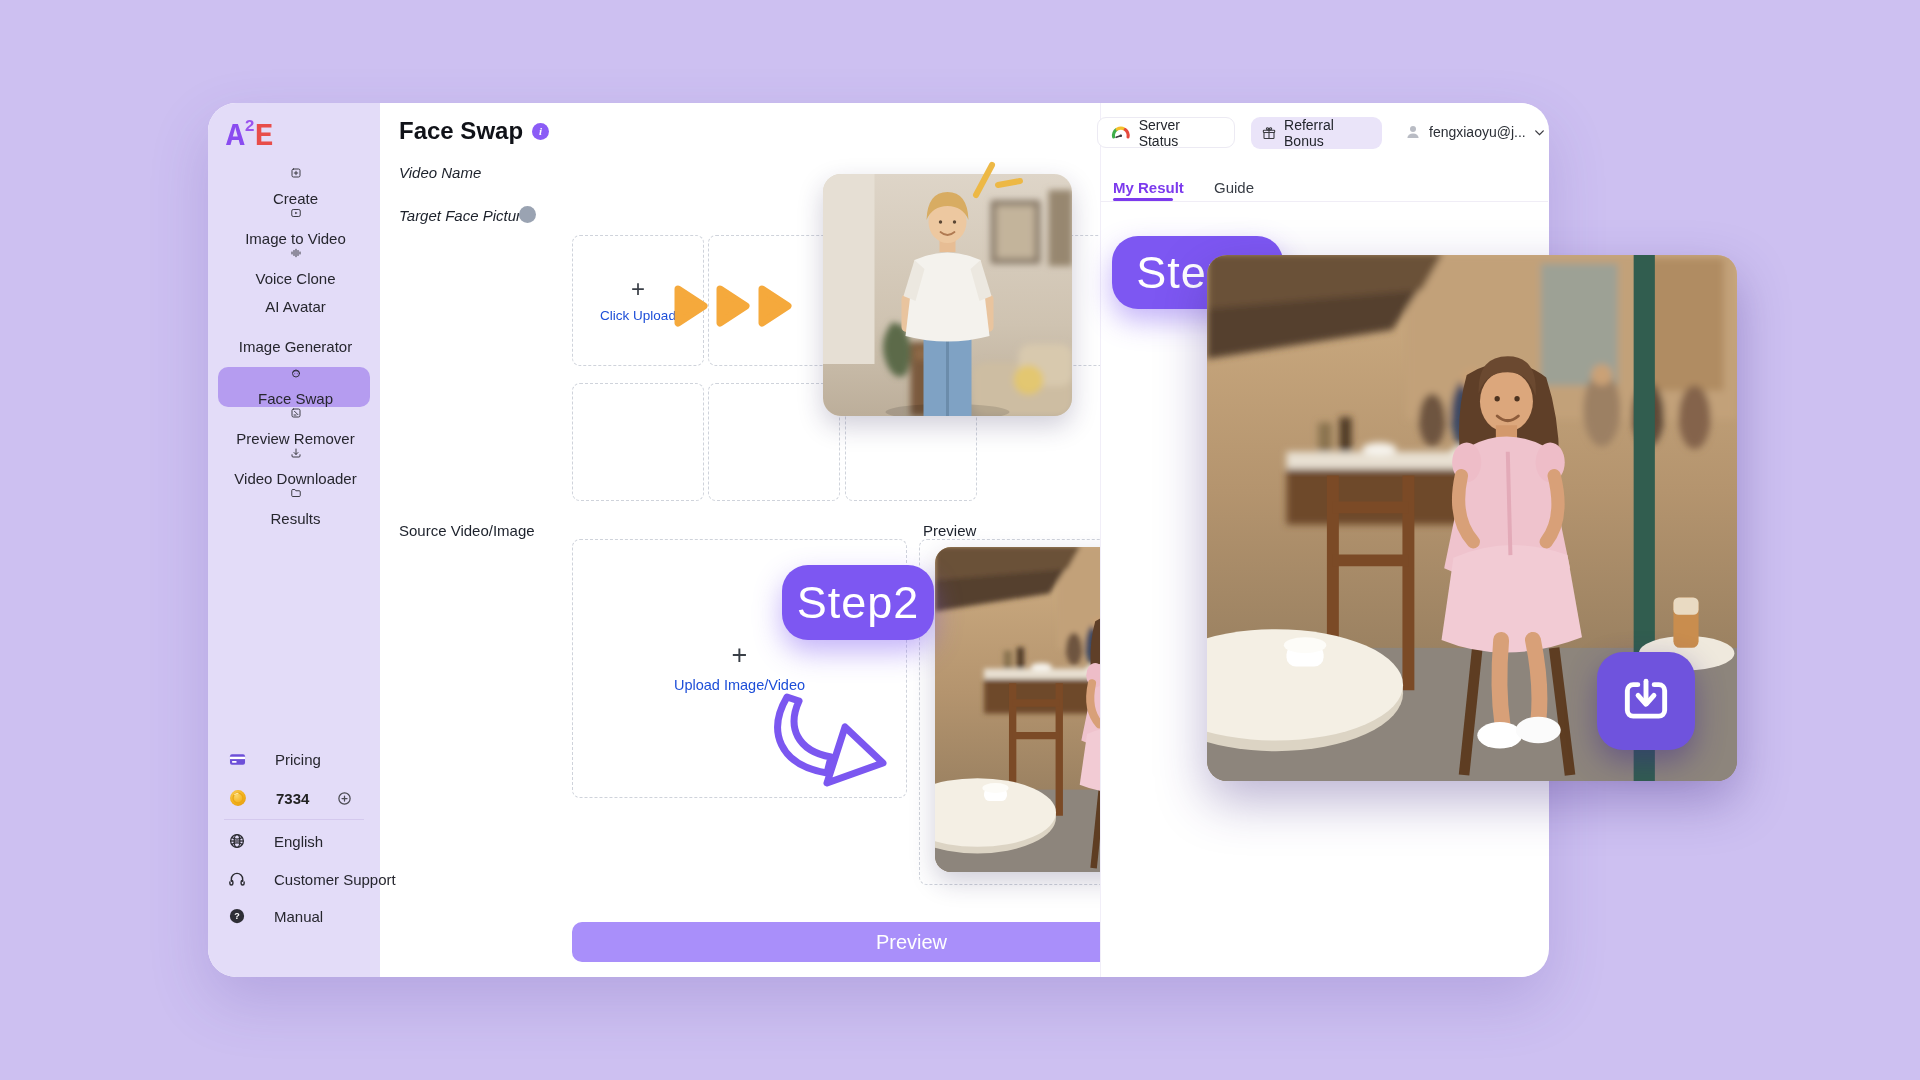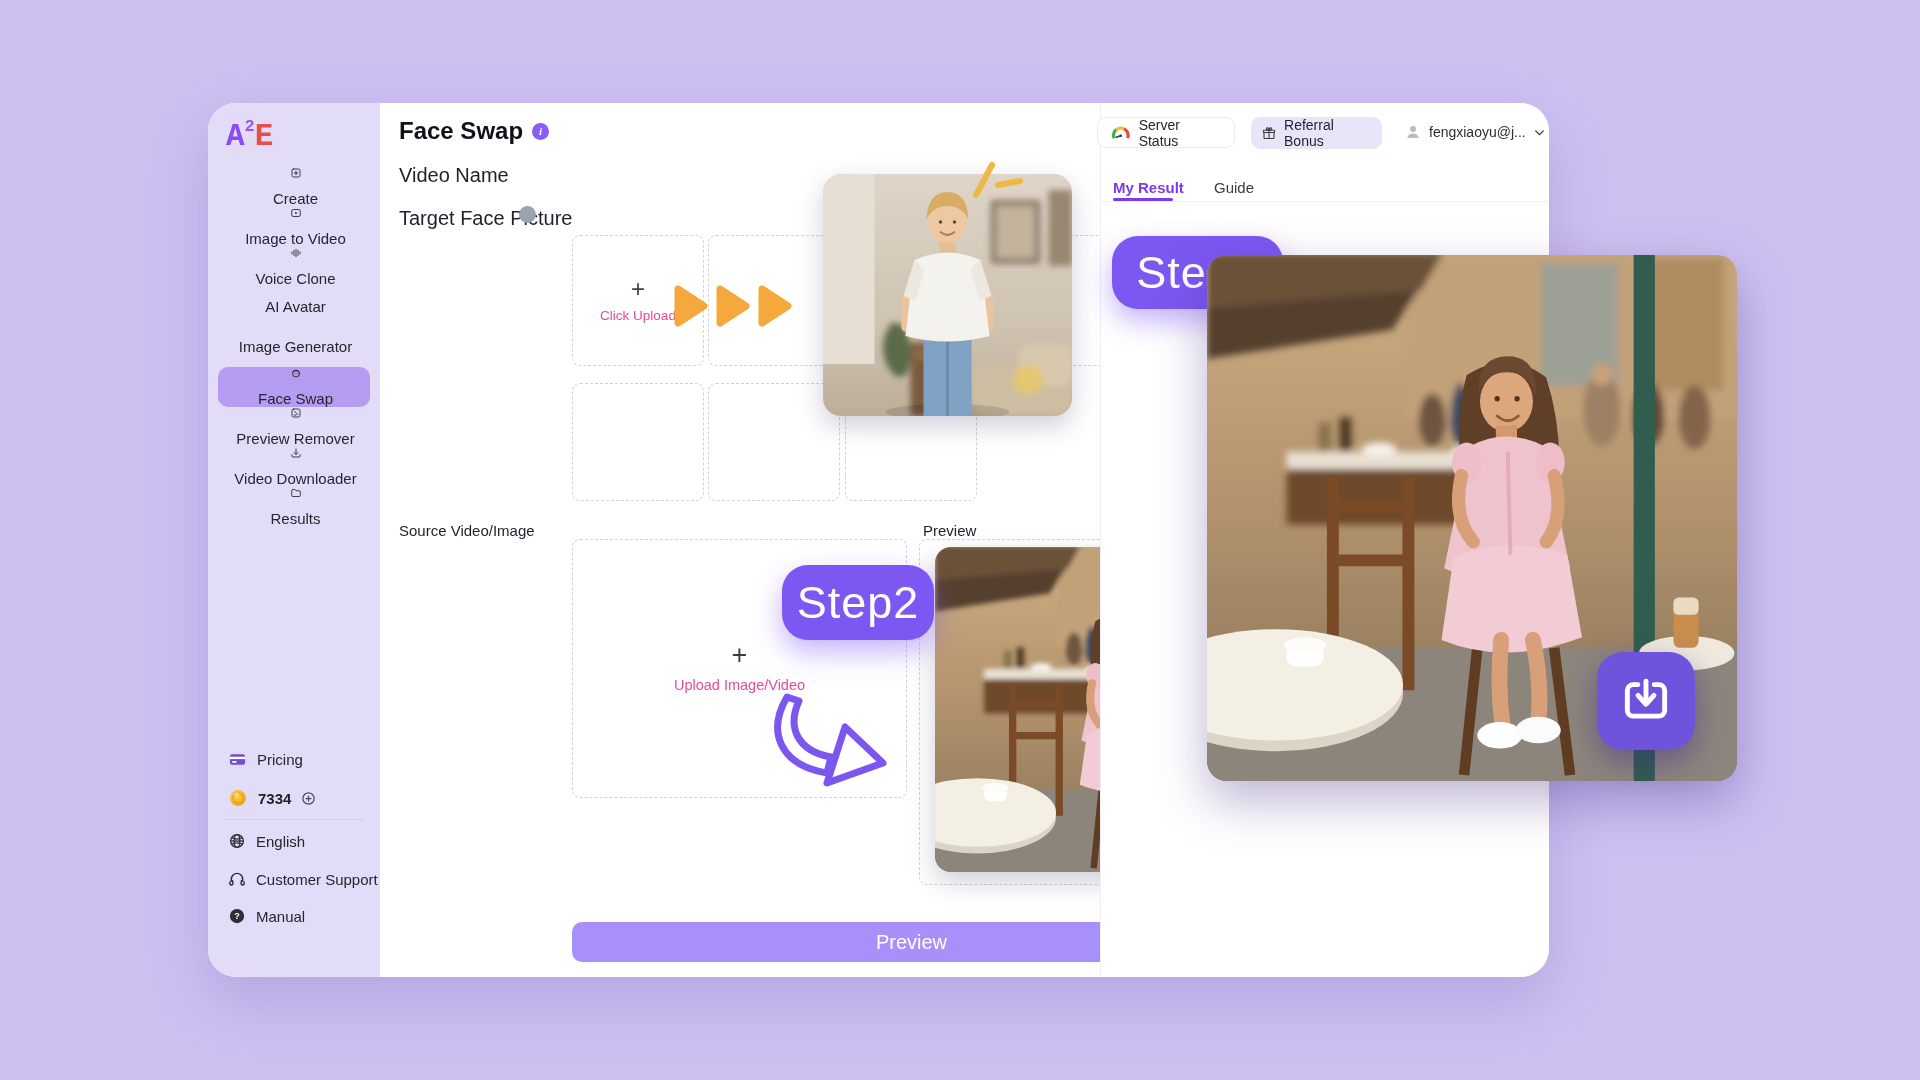--- a/index.html
+++ b/index.html
@@ -14,41 +14,41 @@
   .logo .l-a{color:#8a4bf0;}
   .logo .l-sup{color:#9a54ee;font-size:17px;vertical-align:14px;margin:0 0px;}
   .logo .l-e{color:#e84d4a;}
   .nav{position:absolute;left:10px;top:64px;width:152px;}
   .nav-item{height:40px;display:flex;align-items:center;gap:11px;padding:0 8px 0 11px;
             border-radius:10px;cursor:pointer;flex-direction:column;}
   .nav-item .lbl{font-size:15px;color:#26262e;white-space:nowrap;}
   .nav-item.active{background:#b59cf0;}
   .nav-item .spacer{flex:1;}
   .icon-svg{display:block;}
-  .foot-item{position:absolute;left:20px;display:flex;align-items:center;gap:10px;height:24px;cursor:pointer;}
+  .foot-item{position:absolute;left:20px;display:flex;align-items:center;gap:28px;height:24px;cursor:pointer;}
   .foot-item .lbl{font-size:15px;color:#26262e;white-space:nowrap;}
   .foot-divider{position:absolute;left:16px;top:716px;width:140px;height:1px;background:#d4c9ee;}
   .credits-num{font-size:15px;font-weight:700;color:#222;text-align:right;}
   
   .main{position:absolute;left:172px;top:0;width:720px;height:874px;}
   .page-title-row{position:absolute;left:19px;top:14px;display:flex;align-items:center;gap:9px;}
   .page-title{font-size:24px;font-weight:700;color:#101218;}
   .info-dot{width:17px;height:17px;border-radius:50%;background:#8b5cf6;color:#fff;font-size:11px;
             font-weight:700;font-style:italic;display:flex;align-items:center;justify-content:center;font-family:"Liberation Serif",serif;}
   .info-dot.gray{background:#9aa3b2;position:absolute;left:120px;top:-1px;}
-  .field-label{font-size:20px;color:#1c212b;}
+  .field-label{font-size:15px;color:#1c212b;font-style:italic;}
   .video-row-label{position:absolute;left:19px;top:61px;}
   .video-input{position:absolute;left:104px;top:55px;width:581px;height:29px;border:1px solid #e3e5ea;
                border-radius:6px;font-size:14.5px;color:#272c35;padding:0 12px;outline:none;
                font-family:"Liberation Sans",sans-serif;background:#fff;}
   .target-label-row{position:absolute;left:19px;top:104px;}
   .upload-box{position:absolute;border:1.5px dashed #cfd3db;border-radius:8px;background:#fff;
               display:flex;flex-direction:column;align-items:center;justify-content:center;gap:9px;cursor:pointer;}
   .plus-glyph{font-size:24px;line-height:20px;color:#3a3f47;font-weight:400;}
-  .upload-caption{font-size:13.5px;color:#ec4899;}
+  .upload-caption{font-size:13.5px;color:#1d4ed8;}
   .photo{position:absolute;overflow:hidden;box-shadow:0 10px 26px rgba(40,30,80,.22);}
   .photo svg{display:block;width:100%;height:100%;}
   .step-badge{position:absolute;background:#7d57f2;color:#fff;border-radius:26px;
               display:flex;align-items:center;justify-content:center;font-size:45px;font-weight:500;
               box-shadow:0 12px 28px rgba(124,87,242,.45);letter-spacing:1px;}
   .section-label{position:absolute;font-size:15px;color:#1c212b;}
   .preview-btn{position:absolute;left:192px;top:819px;width:679px;height:40px;background:#a98ffa;border:none;
                border-radius:10px;color:#fff;font-size:20px;font-weight:500;cursor:pointer;
                font-family:"Liberation Sans",sans-serif;}
   

